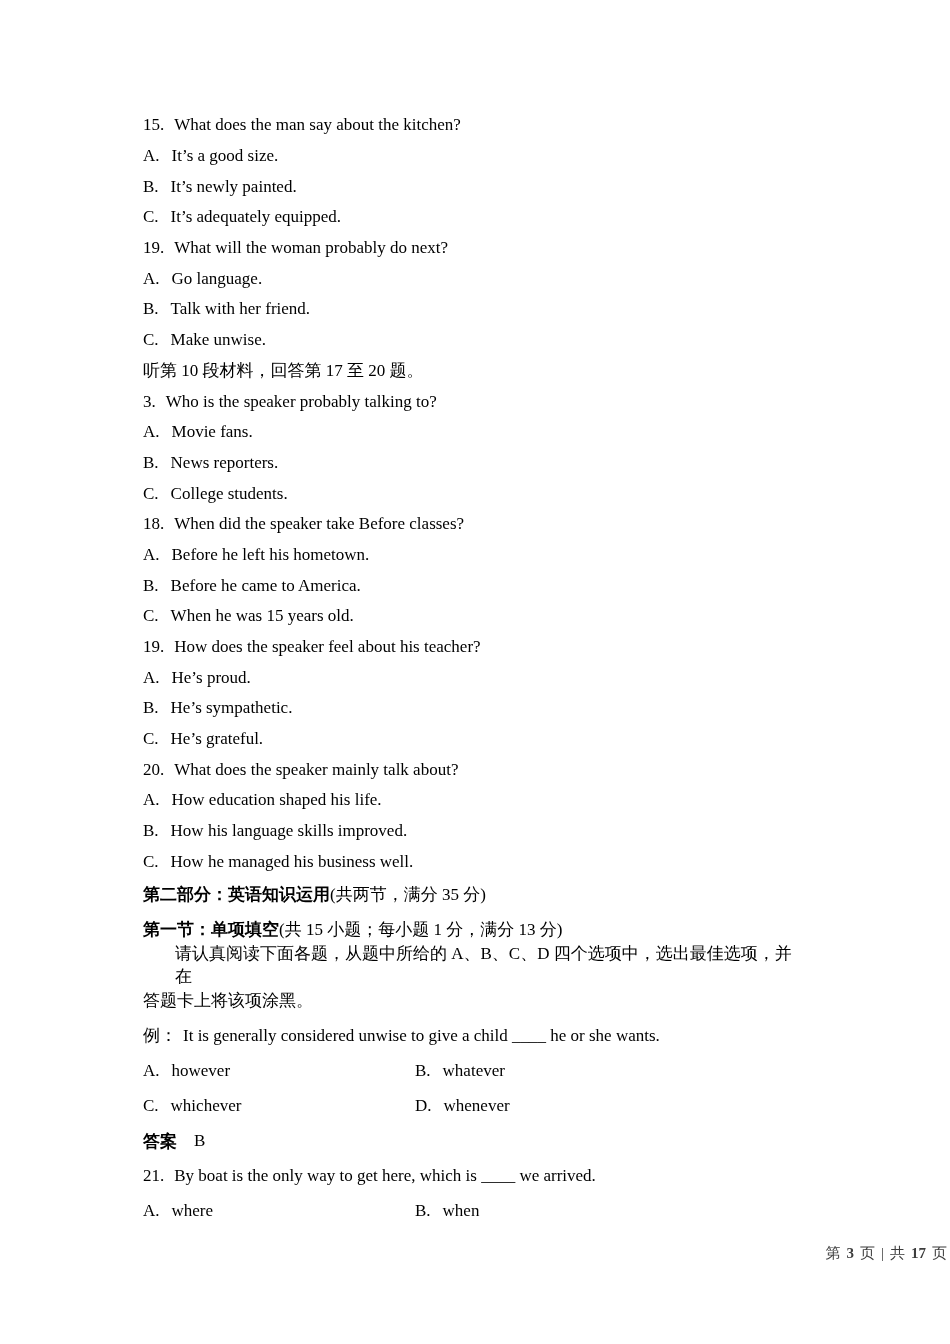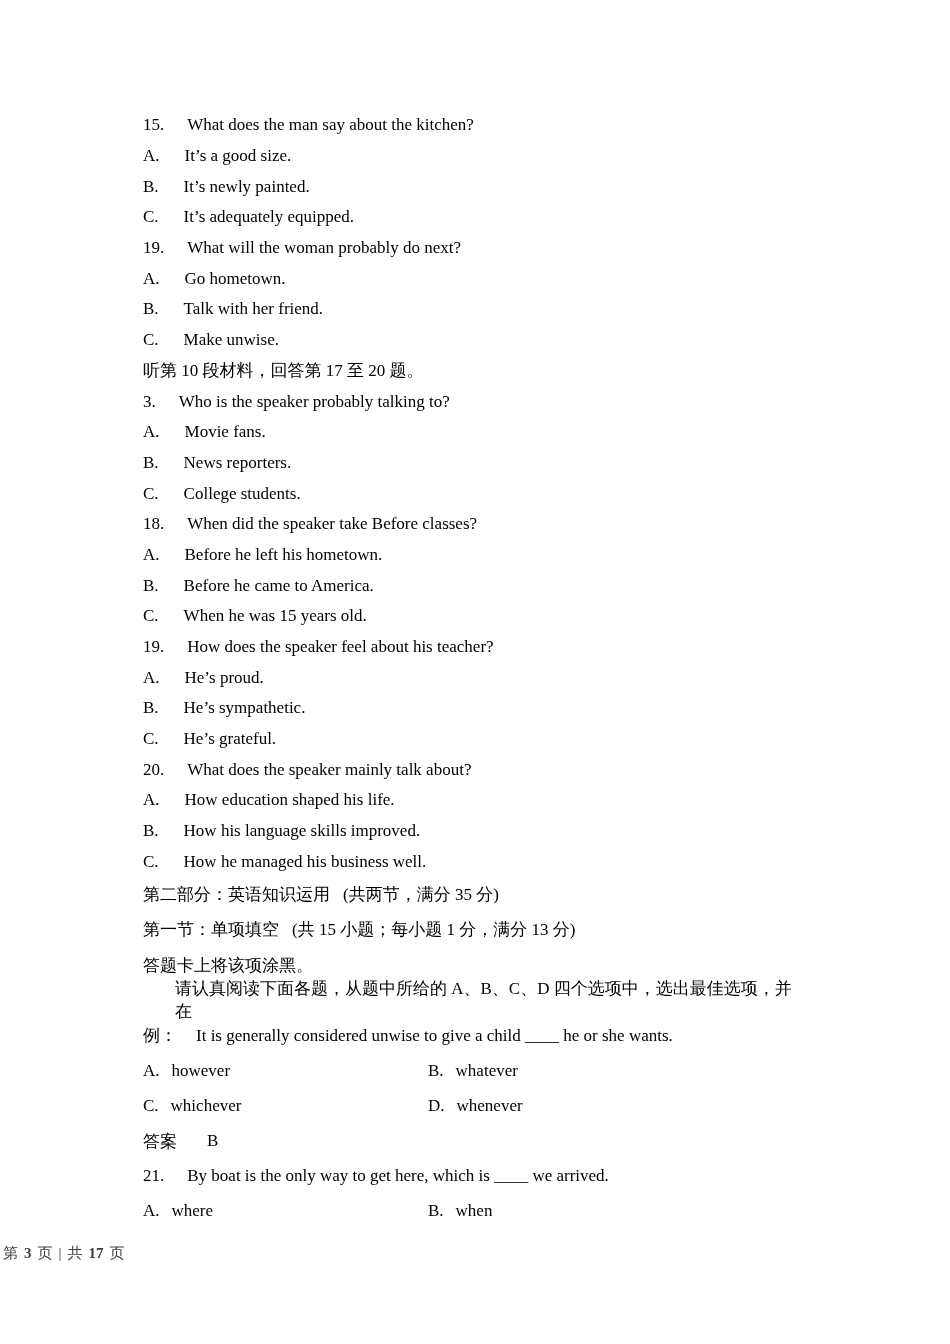--- a/index.html
+++ b/index.html
@@ -11,40 +11,40 @@
     color: #000000;
     position: relative;
     overflow: hidden;
   }
   .content {
     position: absolute;
     top: 110px;
     left: 143px;
     width: 664px;
   }
-  .line { display: flex; align-items: center; gap: 13px; }
+  .line { display: flex; align-items: center; }
   .p1 { height: 30.7px; }
   .p2 { height: 35.2px; }
   .num { margin-right: 10px; }
   .olabel { margin-right: 12px; }
   .col-a { width: 272px; display: flex; align-items: center; }
   .col-b { display: flex; align-items: center; }
   .cjk-bold {
-    font-weight: 400;
+    font-weight: 700;
     font-family: "Liberation Sans", "DejaVu Sans", sans-serif;
   }
   .indent { padding-left: 32px; }
   .answer-value { margin-left: 17px; }
   .example-prefix { margin-right: 6px; }
   .footer {
     position: absolute;
     top: 1244px;
     left: 0;
     width: 950px;
-    text-align: left;
+    text-align: right;
     font-size: 15px;
     color: #3d3d3d;
   }
   .footer span { margin: 0 3px; }
   .footer .bold { font-weight: 700; }
 </style>
 </head>
 <body>
 
 <div class="content">
@@ -65,21 +65,21 @@
     <span class="olabel">C.</span>
     <span>It’s adequately equipped.</span>
   </div>
 
   <div class="line p1">
     <span class="num">19.</span>
     <span>What will the woman probably do next?</span>
   </div>
   <div class="line p1">
     <span class="olabel">A.</span>
-    <span>Go hometown.</span>
+    <span>Go language.</span>
   </div>
   <div class="line p1">
     <span class="olabel">B.</span>
     <span>Talk with her friend.</span>
   </div>
   <div class="line p1">
     <span class="olabel">C.</span>
     <span>Make unwise.</span>
   </div>
 
@@ -158,25 +158,25 @@
   <div class="line p2">
     <span class="cjk-bold">第二部分：英语知识运用</span>
     <span>(共两节，满分 35 分)</span>
   </div>
 
   <div class="line p2">
     <span class="cjk-bold">第一节：单项填空</span>
     <span>(共 15 小题；每小题 1 分，满分 13 分)</span>
   </div>
 
-  <div class="line p2">
-    <span>答题卡上将该项涂黑。</span>
-  </div>
   <div class="line p2 indent">
     <span>请认真阅读下面各题，从题中所给的 A、B、C、D 四个选项中，选出最佳选项，并在</span>
+  </div>
+  <div class="line p2">
+    <span>答题卡上将该项涂黑。</span>
   </div>
 
   <div class="line p2">
     <span class="example-prefix">例：</span>
     <span>It is generally considered unwise to give a child ____ he or she wants.</span>
   </div>
   <div class="line p2">
     <span class="col-a">
       <span class="olabel">A.</span>
       <span>however</span>

